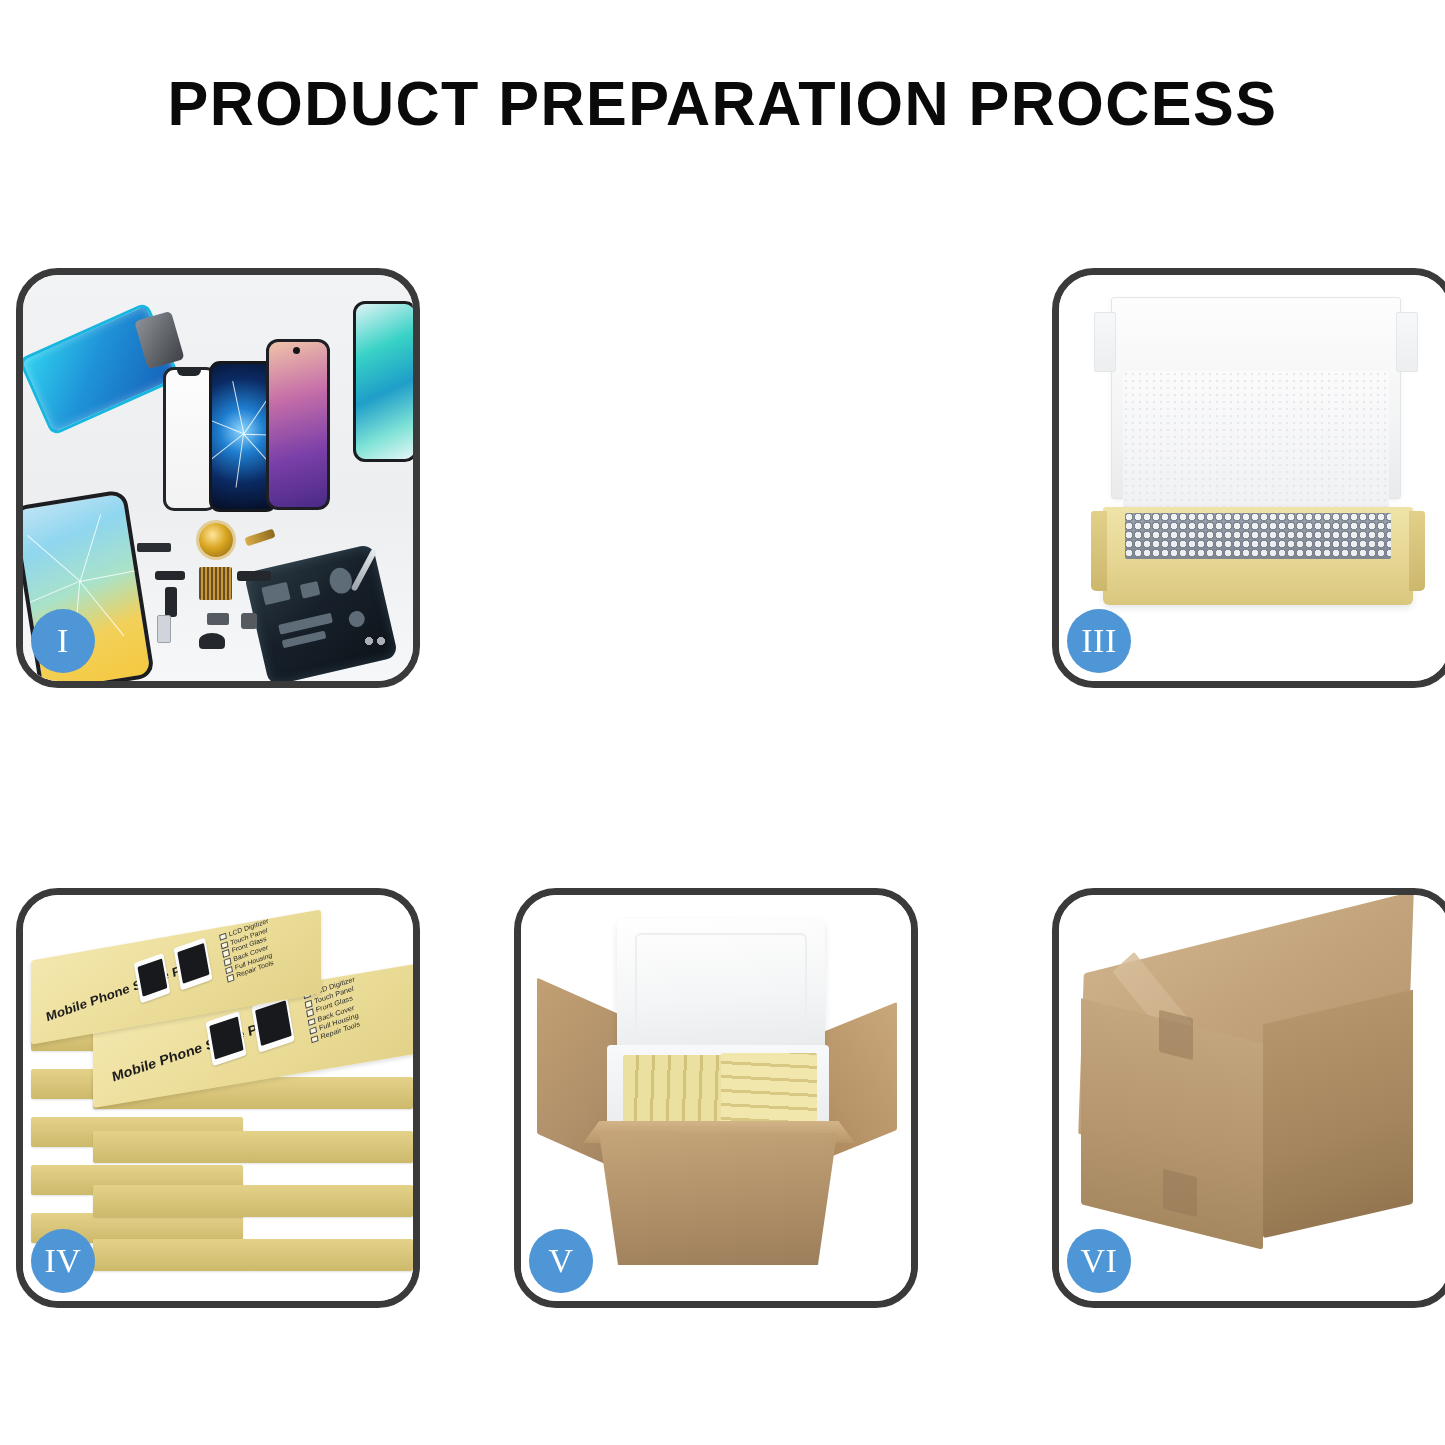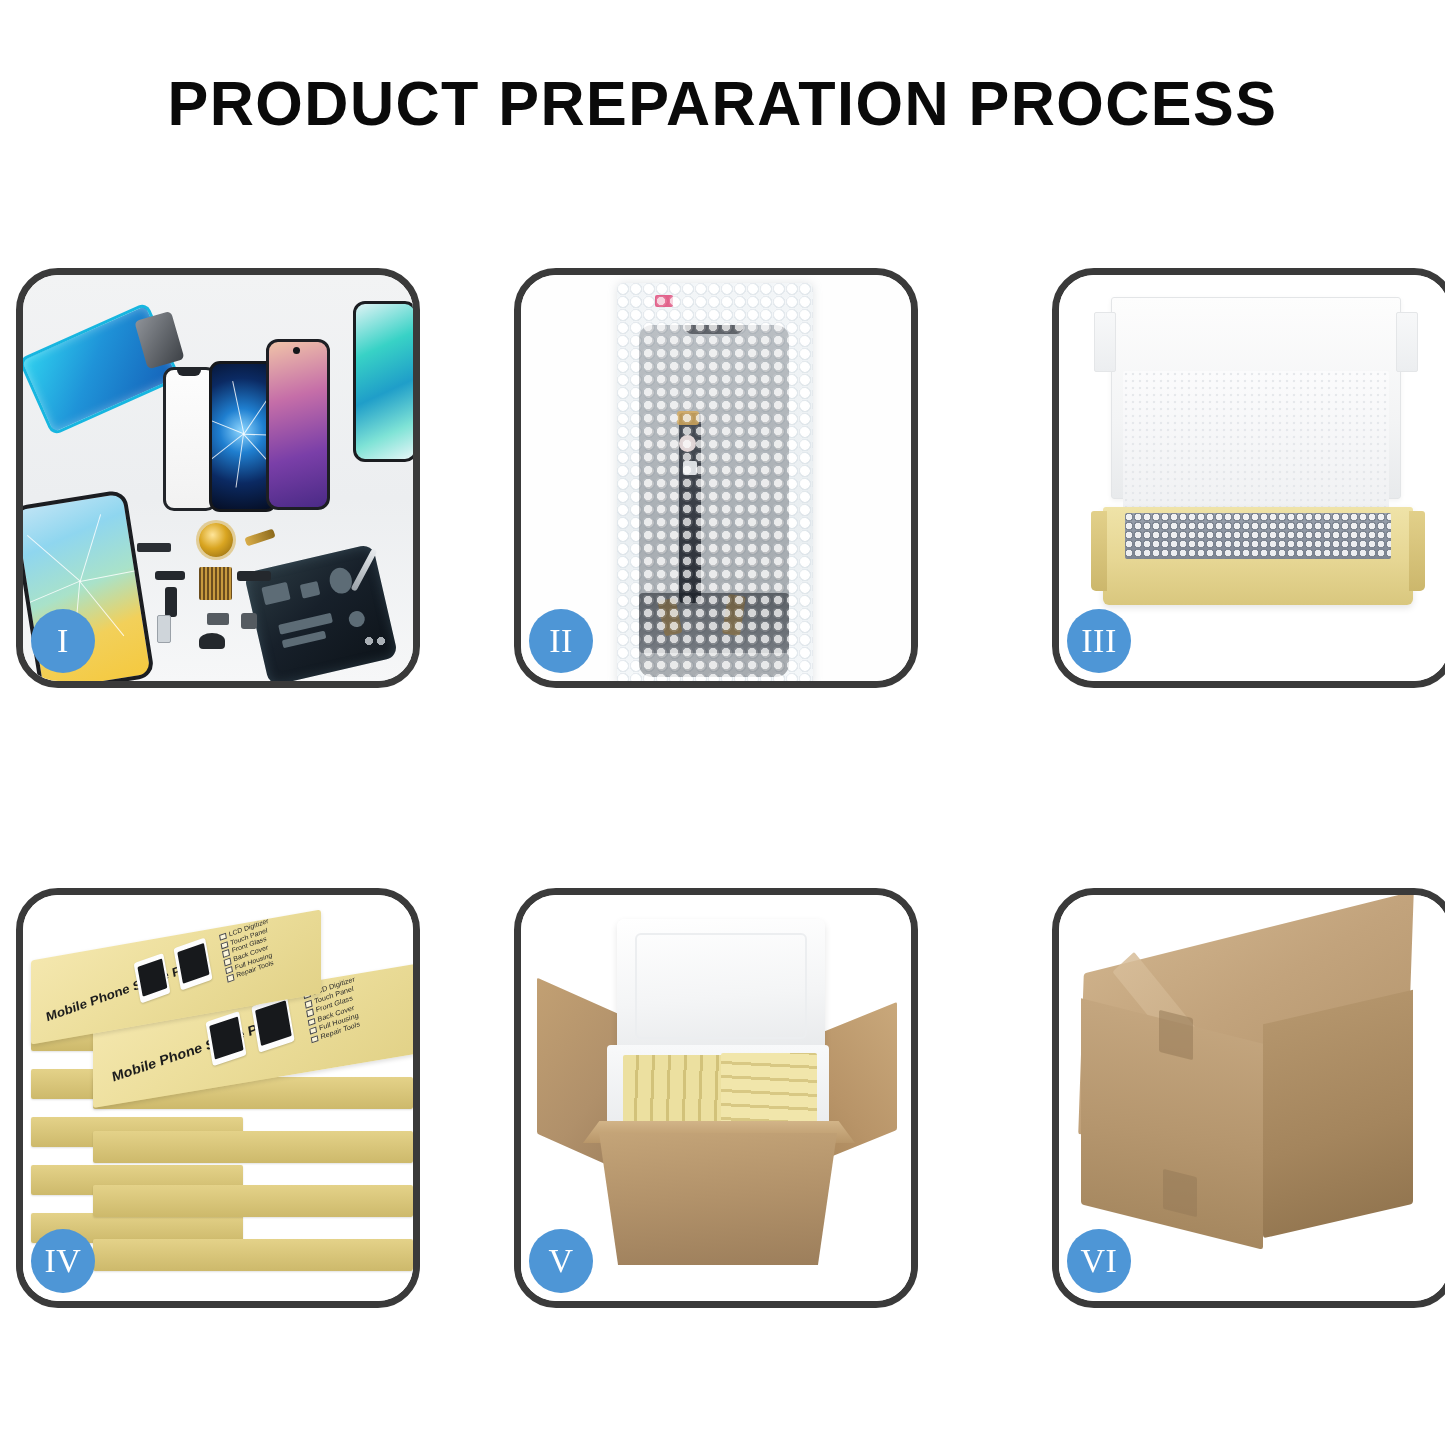--- a/index.html
+++ b/index.html
@@ -433,39 +433,20 @@
           <span class="part flex" style="left:176px;top:358px;width:26px;height:16px;border-radius:50% 50% 4px 4px"></span>
           <span class="part smallgray" style="left:218px;top:338px;width:16px;height:16px;border-radius:3px"></span>
           <span class="part tray"></span>
           <span class="part tool"></span>
           <span class="part screws"></span>
         </div>
       </div>
       <div class="badge">I</div>
     </div>
 
-    <div class="panel col2">
-      <div class="panel-inner">
-        <div class="scene-bubble">
-          <div class="bubblebag">
-            <div class="bag-screen"></div>
-            <div class="bag-flex"></div>
-            <div class="bag-circle"></div>
-            <div class="bag-chip"></div>
-            <span class="bag-conn" style="left:60px;top:128px;width:22px;height:14px"></span>
-            <span class="bag-conn" style="left:44px;top:316px;width:18px;height:36px;transform:rotate(-12deg)"></span>
-            <span class="bag-conn" style="left:108px;top:312px;width:18px;height:40px;transform:rotate(9deg)"></span>
-            <div class="bag-bottom"></div>
-            <div class="bag-label"></div>
-            <div class="bubble-overlay"></div>
-          </div>
-        </div>
-      </div>
-      <div class="badge">II</div>
-    </div>
 
     <div class="panel col3">
       <div class="panel-inner">
         <div class="scene-box3">
           <div class="b3-lid"></div>
           <div class="b3-foam"></div>
           <div class="b3-tray">
             <div class="b3-bubble"></div>
           </div>
         </div>

